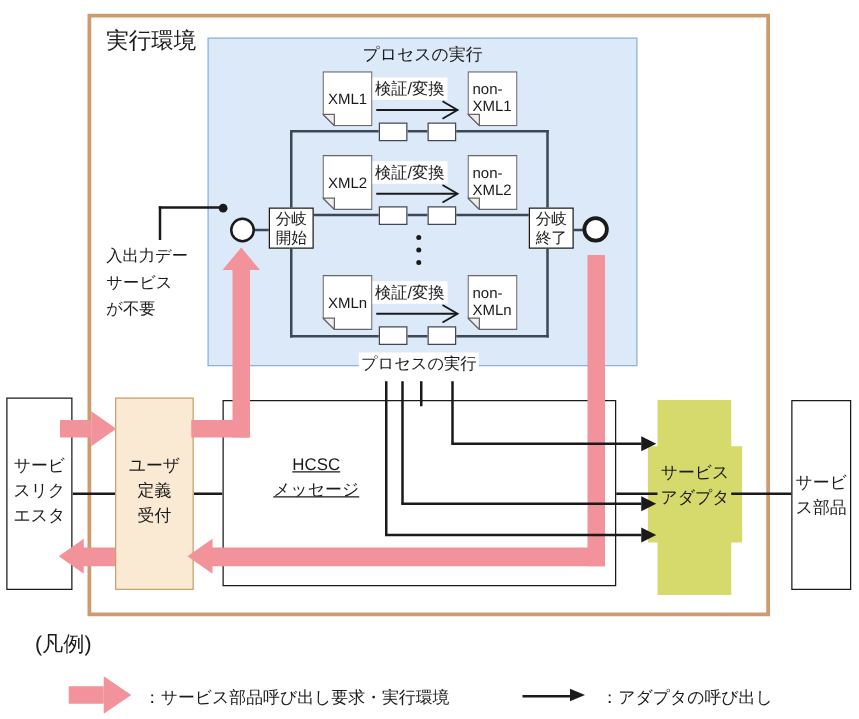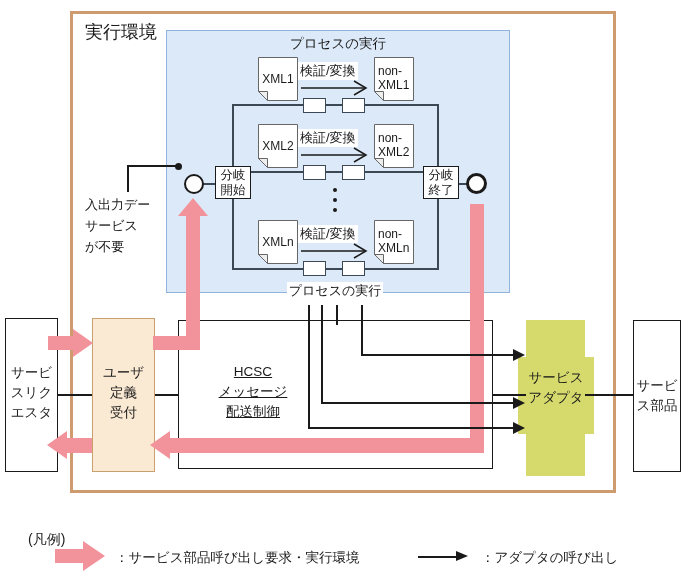--- a/index.html
+++ b/index.html
@@ -174,21 +174,20 @@
   <div class="lbl" style="left:92px;top:363px;width:63px;">
     <div>ユーザ</div>
     <div>定義</div>
     <div>受付</div>
   </div>
 
   <div class="node" style="left:178px;top:320px;width:315px;height:149px;border-width:1px;"></div>
   <div class="lbl" style="left:178px;top:362px;width:150px;text-decoration:underline;">
     <div>HCSC</div>
     <div>メッセージ</div>
-    <div>配送制御</div>
   </div>
 
   <div class="abs" style="left:518px;top:320px;width:76px;height:156px;background:var(--olive);z-index:3;
               clip-path:polygon(8px 0,67px 0,67px 37px,76px 37px,76px 114px,67px 114px,67px 156px,8px 156px,8px 114px,0 114px,0 37px,8px 37px);"></div>
   <div class="lbl" style="left:518px;top:368px;width:76px;z-index:4;">
     <div>サービス</div>
     <div>アダプタ</div>
   </div>
 
   <div class="node" style="left:633px;top:320px;width:48px;height:152px;"></div>
@@ -206,21 +205,21 @@
   <div class="tri" style="left:73px;top:329px;border-top:14px solid transparent;border-bottom:14px solid transparent;border-left:20px solid var(--pink);"></div>
   <div class="pink" style="left:153px;top:336px;width:47px;height:14px;"></div>
   <div class="pink" style="left:186px;top:216px;width:14px;height:134px;"></div>
   <div class="tri" style="left:178px;top:198px;border-left:15px solid transparent;border-right:15px solid transparent;border-bottom:18px solid var(--pink);"></div>
   <div class="pink" style="left:470px;top:204px;width:14px;height:249px;"></div>
   <div class="pink" style="left:168px;top:438px;width:316px;height:15px;"></div>
   <div class="tri" style="left:150px;top:431px;border-top:14.5px solid transparent;border-bottom:14.5px solid transparent;border-right:20px solid var(--pink);"></div>
   <div class="pink" style="left:66px;top:438px;width:26px;height:15px;"></div>
   <div class="tri" style="left:47px;top:431px;border-top:14.5px solid transparent;border-bottom:14.5px solid transparent;border-right:20px solid var(--pink);"></div>
 
-  <div class="t" style="left:28px;top:531px;font-size:14px;">(凡例)</div>
+  <div class="t" style="left:28px;top:504px;font-size:17px;">(凡例)</div>
   <div class="pink" style="left:55px;top:549px;width:28px;height:14px;"></div>
   <div class="tri" style="left:83px;top:541px;border-top:15px solid transparent;border-bottom:15px solid transparent;border-left:22px solid var(--pink);"></div>
   <div class="t" style="left:115px;top:549px;font-size:13.5px;">：サービス部品呼び出し要求・実行環境</div>
   <div class="kline" style="left:418px;top:556px;width:38px;height:1.5px;"></div>
   <div class="khead" style="left:456px;top:551px;border-top:5.5px solid transparent;border-bottom:5.5px solid transparent;"></div>
   <div class="t" style="left:481px;top:549px;font-size:13.5px;">：アダプタの呼び出し</div>
 
 </div>
 
 </body></html>

